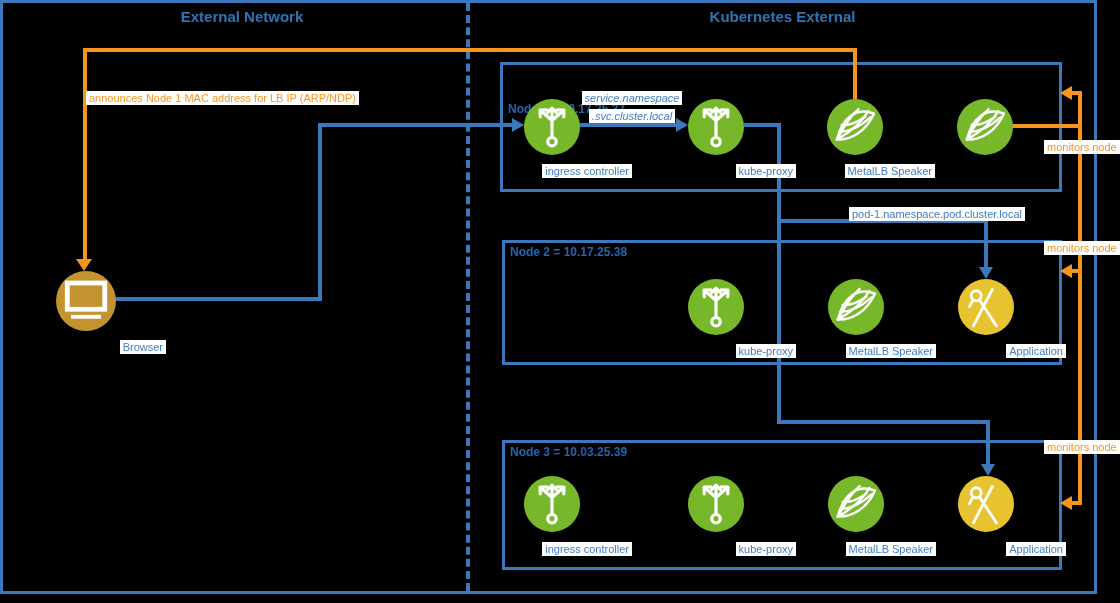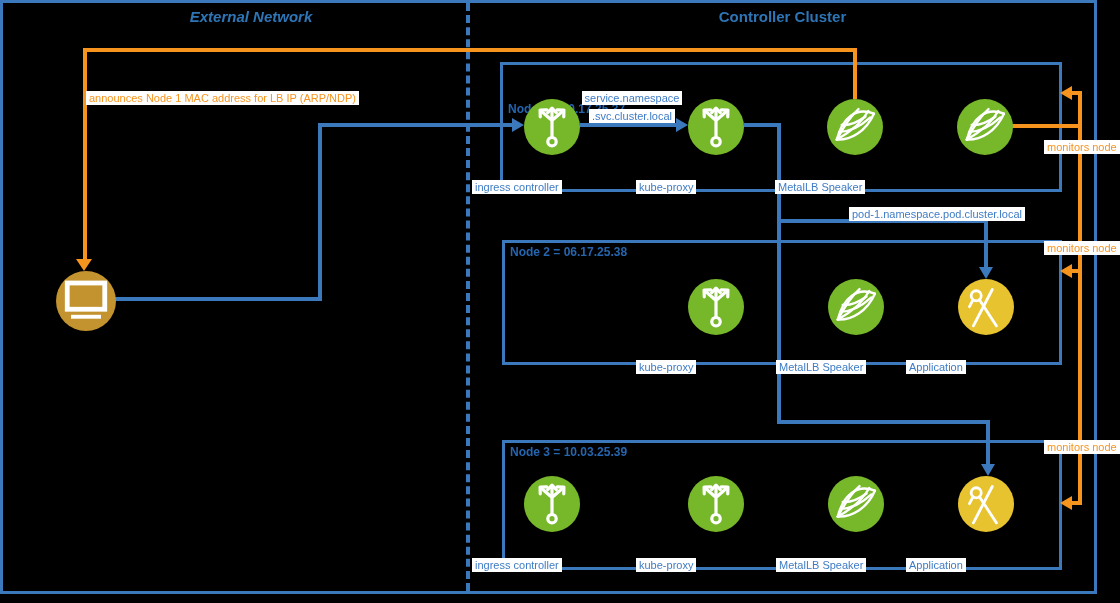--- a/index.html
+++ b/index.html
@@ -24,23 +24,23 @@
   .arr-left-orange{border-right:12px solid #f7941e;border-top:7px solid transparent;border-bottom:7px solid transparent;}
   
   .circle{width:56px;height:56px;border-radius:50%;}
   .green{background:#76b82a}
   .yellow{background:#e8c330}
   .gold{background:#c2932e;width:60px;height:60px;}
   .circle svg{width:100%;height:100%;display:block;}
   
   .chip{background:#ffffff;color:#3f7cc5;font-size:11px;line-height:14px;padding:0 3px;white-space:nowrap;display:inline-block;}
   .chip.orangetxt{color:#f7941e;margin-top:36px;}
-  .lblwrap{width:160px;text-align:left;z-index:5;margin-top:16px;}
+  .lblwrap{width:160px;text-align:right;z-index:5;}
   .chipblock{z-index:5;}
-  .twoline{text-align:center;}
+  .twoline{text-align:center;font-style:italic;}
 </style>
 </head>
 <body>
 
 <svg width="0" height="0" style="position:absolute">
   <defs>
     <symbol id="icon-branch" viewBox="0 0 40 40">
       <g stroke="#fff" stroke-width="2.3" fill="none" stroke-linecap="round" stroke-linejoin="round">
         <circle cx="20" cy="30.5" r="3"></circle>
         <path d="M20 27.5 L20 13.5"></path>
@@ -77,29 +77,29 @@
       </g>
     </symbol>
   </defs>
 </svg>
 
 <div id="canvas">
 
   <div class="abs outer-frame"></div>
   <div class="abs divider"></div>
 
-  <div class="abs section-title" style="left:19px;top:8px;width:464px;font-style:italic;">External Network</div>
-  <div class="abs section-title" style="left:470px;top:8px;width:625px;">Controller Cluster</div>
+  <div class="abs section-title" style="left:10px;top:8px;width:464px;">External Network</div>
+  <div class="abs section-title" style="left:470px;top:8px;width:625px;">Kubernetes External</div>
 
   <div class="abs node-box" style="left:500px;top:62px;width:556px;height:124px;"></div>
   <div class="abs node-box" style="left:502px;top:240px;width:554px;height:119px;"></div>
   <div class="abs node-box" style="left:502px;top:440px;width:554px;height:124px;"></div>
 
   <div class="abs node-title" style="left:508px;top:67px;margin-top:35px;">Node 1 = 10.17.25.37</div>
-  <div class="abs node-title" style="left:510px;top:245px;">Node 2 = 06.17.25.38</div>
+  <div class="abs node-title" style="left:510px;top:245px;">Node 2 = 10.17.25.38</div>
   <div class="abs node-title" style="left:510px;top:445px;">Node 3 = 10.03.25.39</div>
 
   <div class="abs hline" style="left:114px;top:297px;width:206px;height:4px;"></div>
   <div class="abs vline" style="left:318px;top:123px;width:4px;height:178px;"></div>
   <div class="abs hline" style="left:318px;top:123px;width:194px;height:4px;"></div>
   <div class="abs arr arr-right-blue" style="left:512px;top:118px;"></div>
 
   <div class="abs hline" style="left:580px;top:123px;width:96px;height:4px;"></div>
   <div class="abs arr arr-right-blue" style="left:676px;top:118px;"></div>
 
@@ -126,20 +126,23 @@
   <div class="abs hline orange" style="left:1072px;top:269px;width:8px;height:4px;"></div>
   <div class="abs arr arr-left-orange" style="left:1060px;top:264px;"></div>
   <div class="abs hline orange" style="left:1072px;top:501px;width:8px;height:4px;"></div>
   <div class="abs arr arr-left-orange" style="left:1060px;top:496px;"></div>
 
   <div class="abs circle gold" style="left:56px;top:271px;">
     <svg>
         <use href="#icon-monitor"></use>
       </svg>
   </div>
+  <div class="abs lblwrap" style="left:6px;top:337px;">
+    <span class="chip">Browser</span>
+  </div>
 
   <div class="abs circle green" style="left:524px;top:99px;">
     <svg>
         <use href="#icon-branch"></use>
       </svg>
   </div>
   <div class="abs circle green" style="left:688px;top:99px;">
     <svg>
         <use href="#icon-branch"></use>
       </svg>

